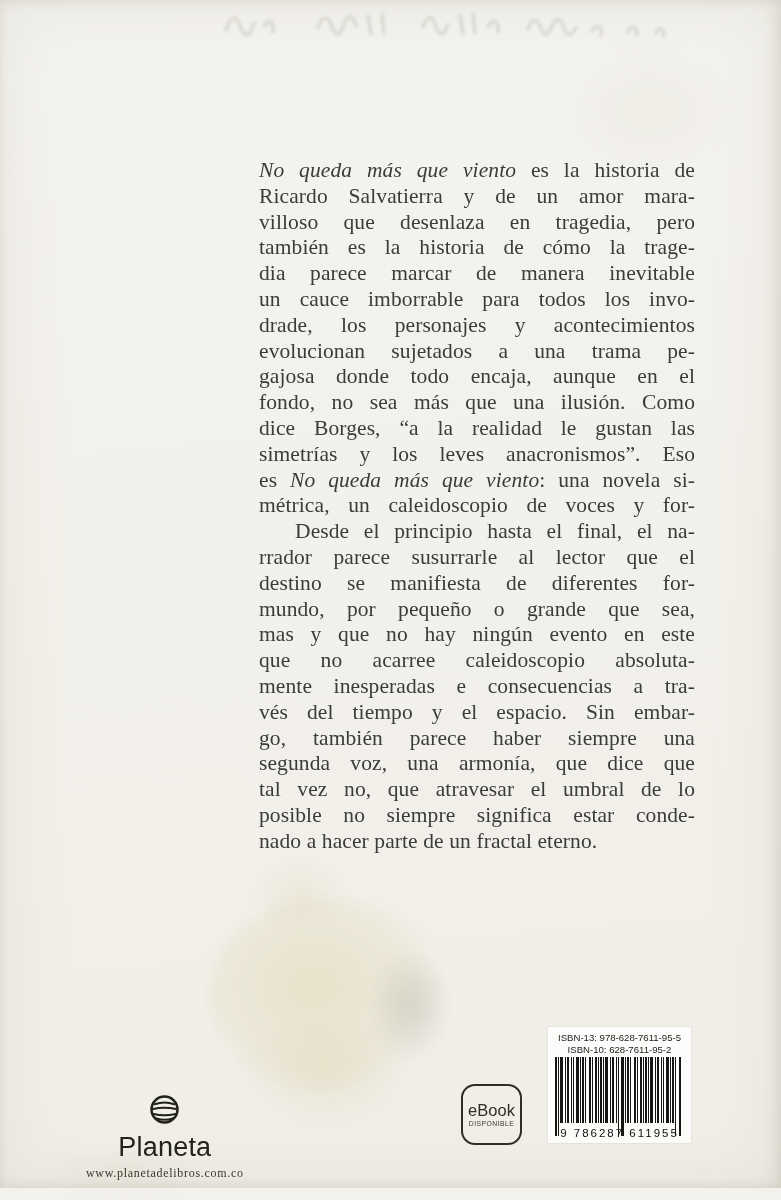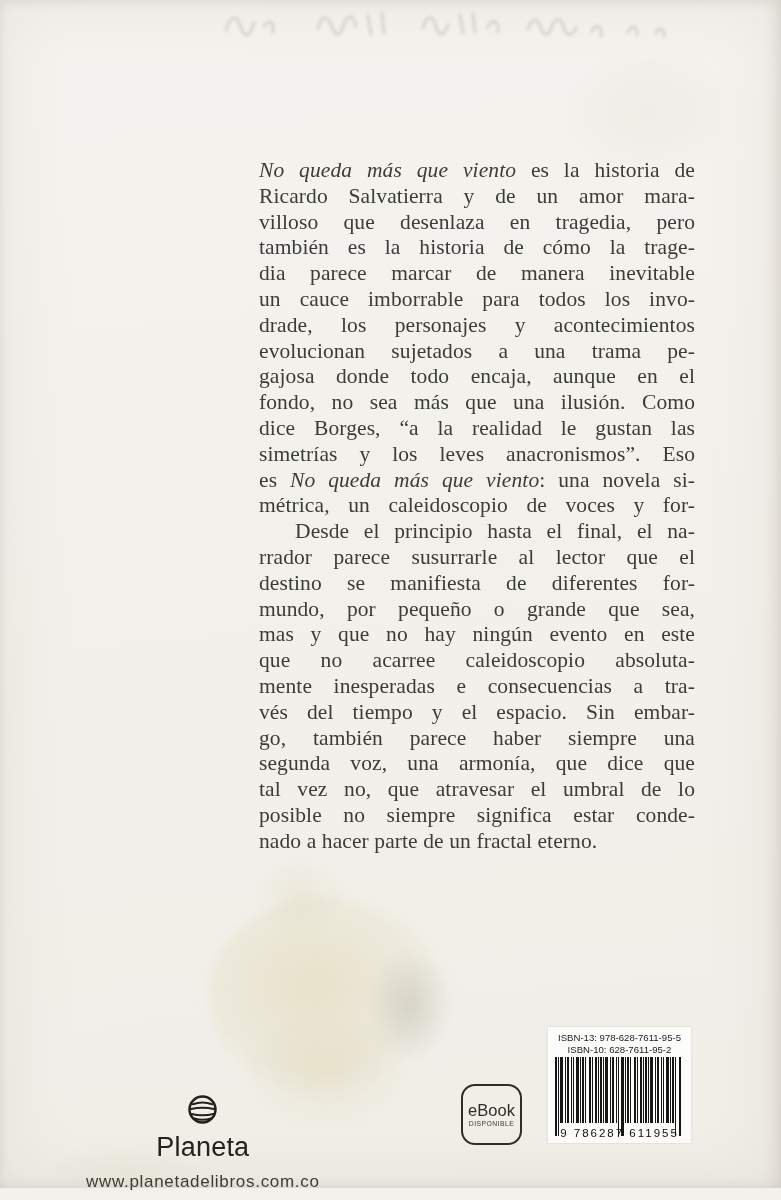--- a/index.html
+++ b/index.html
@@ -40,21 +40,21 @@
   }
   .bline{text-align:justify;text-align-last:justify;}
   .bline.lastline{text-align-last:left;}
   .bline.indent{text-indent:36px;}
   .it{font-style:italic;}
   
   .publisher{position:absolute;left:86px;top:1094px;color:#26261f;}
   .logo-row{display:flex;align-items:center;gap:7px;flex-direction:column;}
   .globe{width:31px;height:31px;display:block;}
   .pub-name{font-family:"Liberation Sans", sans-serif;font-size:27px;color:#21211c;letter-spacing:.2px;}
-  .pub-site{margin-top:9px;font-family:Liberation Sans, sans-serif;font-size:17px;letter-spacing:.7px;color:#33332c;}
+  .pub-site{margin-top:3px;font-family:Liberation Serif, serif;font-size:12px;letter-spacing:.7px;color:#33332c;}
   
   .ebook{
     position:absolute;left:461px;top:1084px;width:57px;height:57px;
     border:2.5px solid #2e2e28;border-radius:14px;
     display:flex;flex-direction:column;align-items:center;justify-content:center;
     color:#2e2e28;font-family:"Liberation Sans", sans-serif;
   }
   .ebook-title{font-size:16.5px;line-height:17px;}
   .ebook-sub{font-size:6.8px;letter-spacing:.45px;margin-top:1px;color:#3a3a34;}
   

